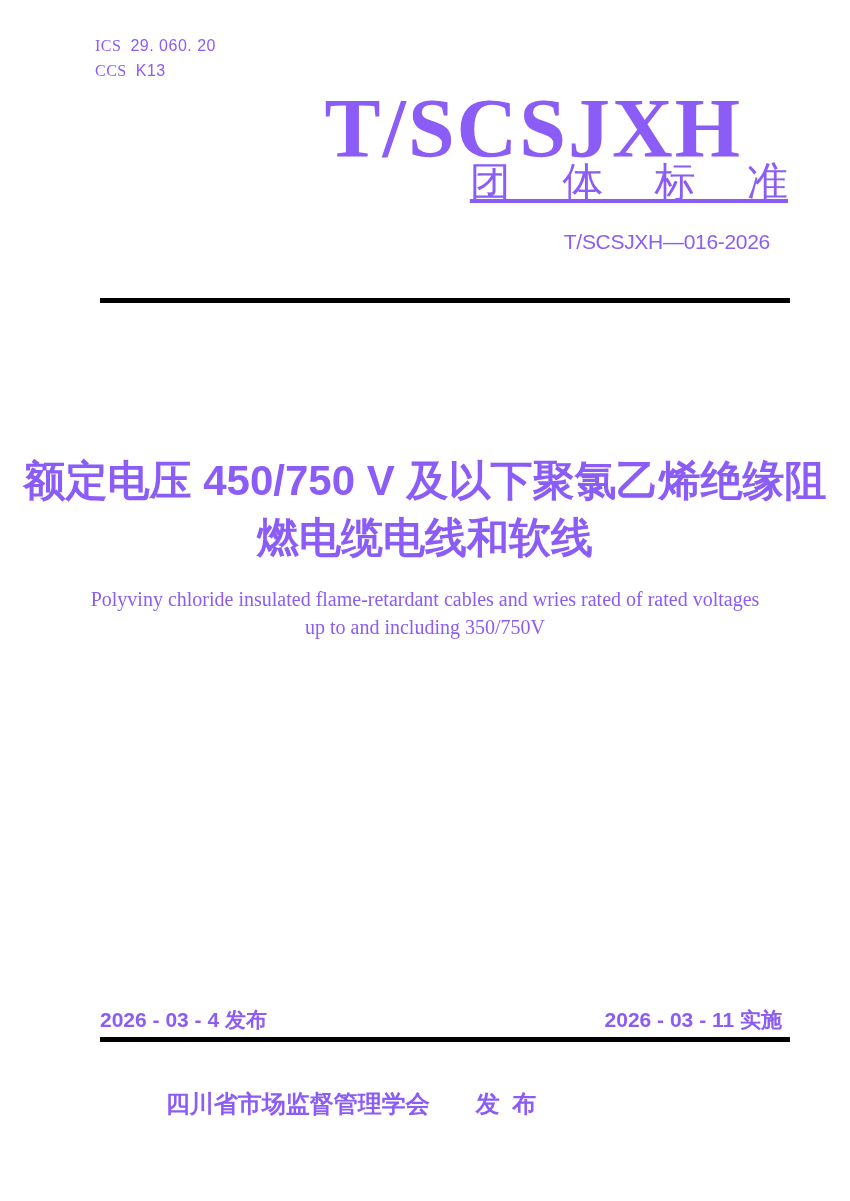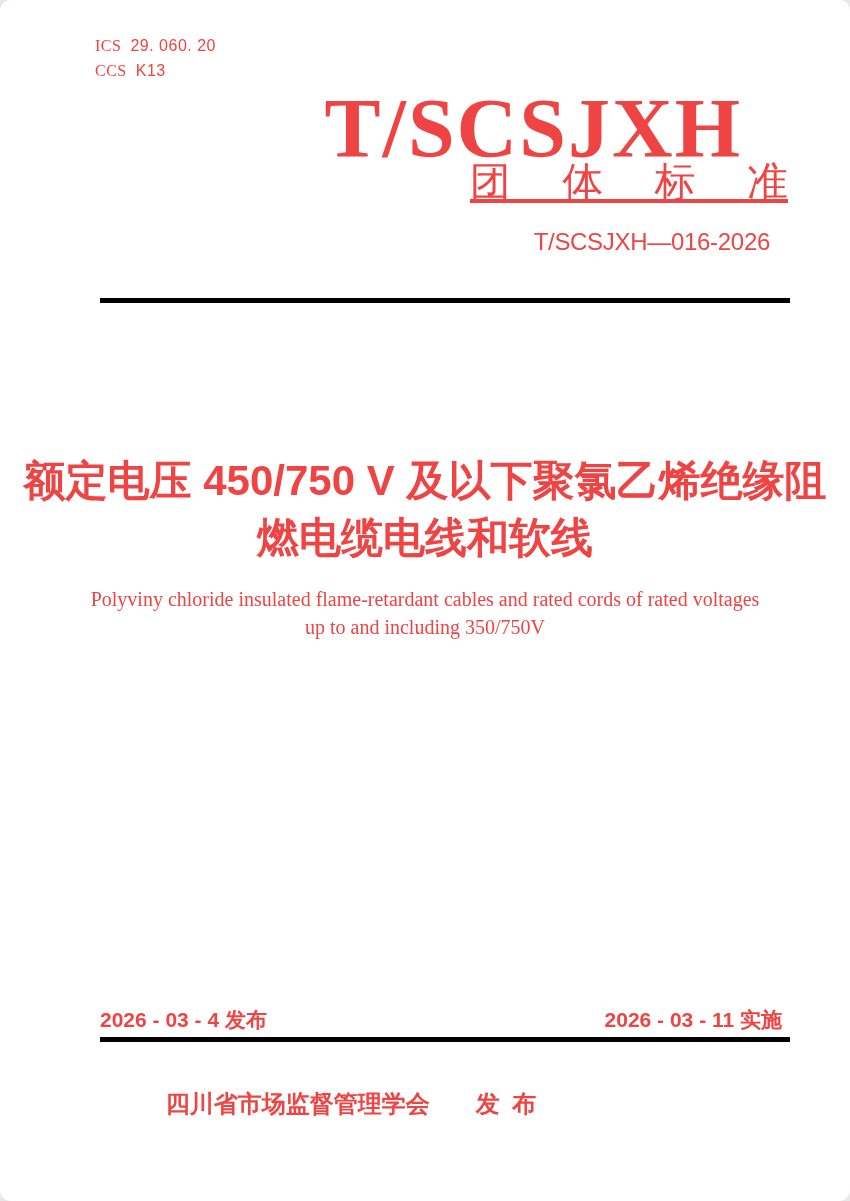--- a/index.html
+++ b/index.html
@@ -2,24 +2,23 @@
 <html><head>
 <meta charset="utf-8">
 <style>
   html, body { margin: 0; padding: 0; background: #e8e8e8; }
   .page {
     position: relative;
     width: 850px;
     height: 1201px;
     margin: 0 auto;
     background: #ffffff;
-    color: #ef4444;
+    color: #8b5cf6;
     overflow: hidden;
     font-family: "Liberation Sans", sans-serif;
-    border-radius: 11px;
   }
   .abs { position: absolute; }
 
   
   .codes {
     left: 95px; top: 33px;
     font-size: 16px; line-height: 25px;
     white-space: nowrap;
   }
   .codes .lbl { font-family: "Liberation Serif", serif; letter-spacing: 0.5px; }
@@ -42,21 +41,21 @@
     font-size: 41px; line-height: 46px;
     font-weight: normal;
     word-spacing: 40px;
     white-space: nowrap;
     text-decoration: underline;
   }
 
   
   .standard-number {
     top: 227px; right: 80px;
-    font-size: 24px; line-height: 30px;
+    font-size: 21px; line-height: 30px;
     letter-spacing: -0.3px;
     white-space: nowrap;
   }
 
   .rule {
     left: 100px; width: 690px;
     background: #000000;
   }
   .rule-top { top: 298px; height: 5px; }
   .rule-bottom { top: 1037px; height: 5px; }
@@ -119,21 +118,21 @@
   <div class="abs standard-number">T/SCSJXH—016-2026</div>
 
   <div class="abs rule rule-top"></div>
 
   <div class="abs title-cn">
     <div>额定电压 450/750 V 及以下聚氯乙烯绝缘阻</div>
     <div>燃电缆电线和软线</div>
   </div>
 
   <div class="abs subtitle-en">
-    <div>Polyviny chloride insulated flame-retardant cables and rated cords of rated voltages</div>
+    <div>Polyviny chloride insulated flame-retardant cables and wries rated of rated voltages</div>
     <div>up to and including 350/750V</div>
   </div>
 
   <div class="abs date-row">
     <span>2026 - 03 - 4 发布</span>
     <span>2026 - 03 - 11 实施</span>
   </div>
 
   <div class="abs rule rule-bottom"></div>
 

